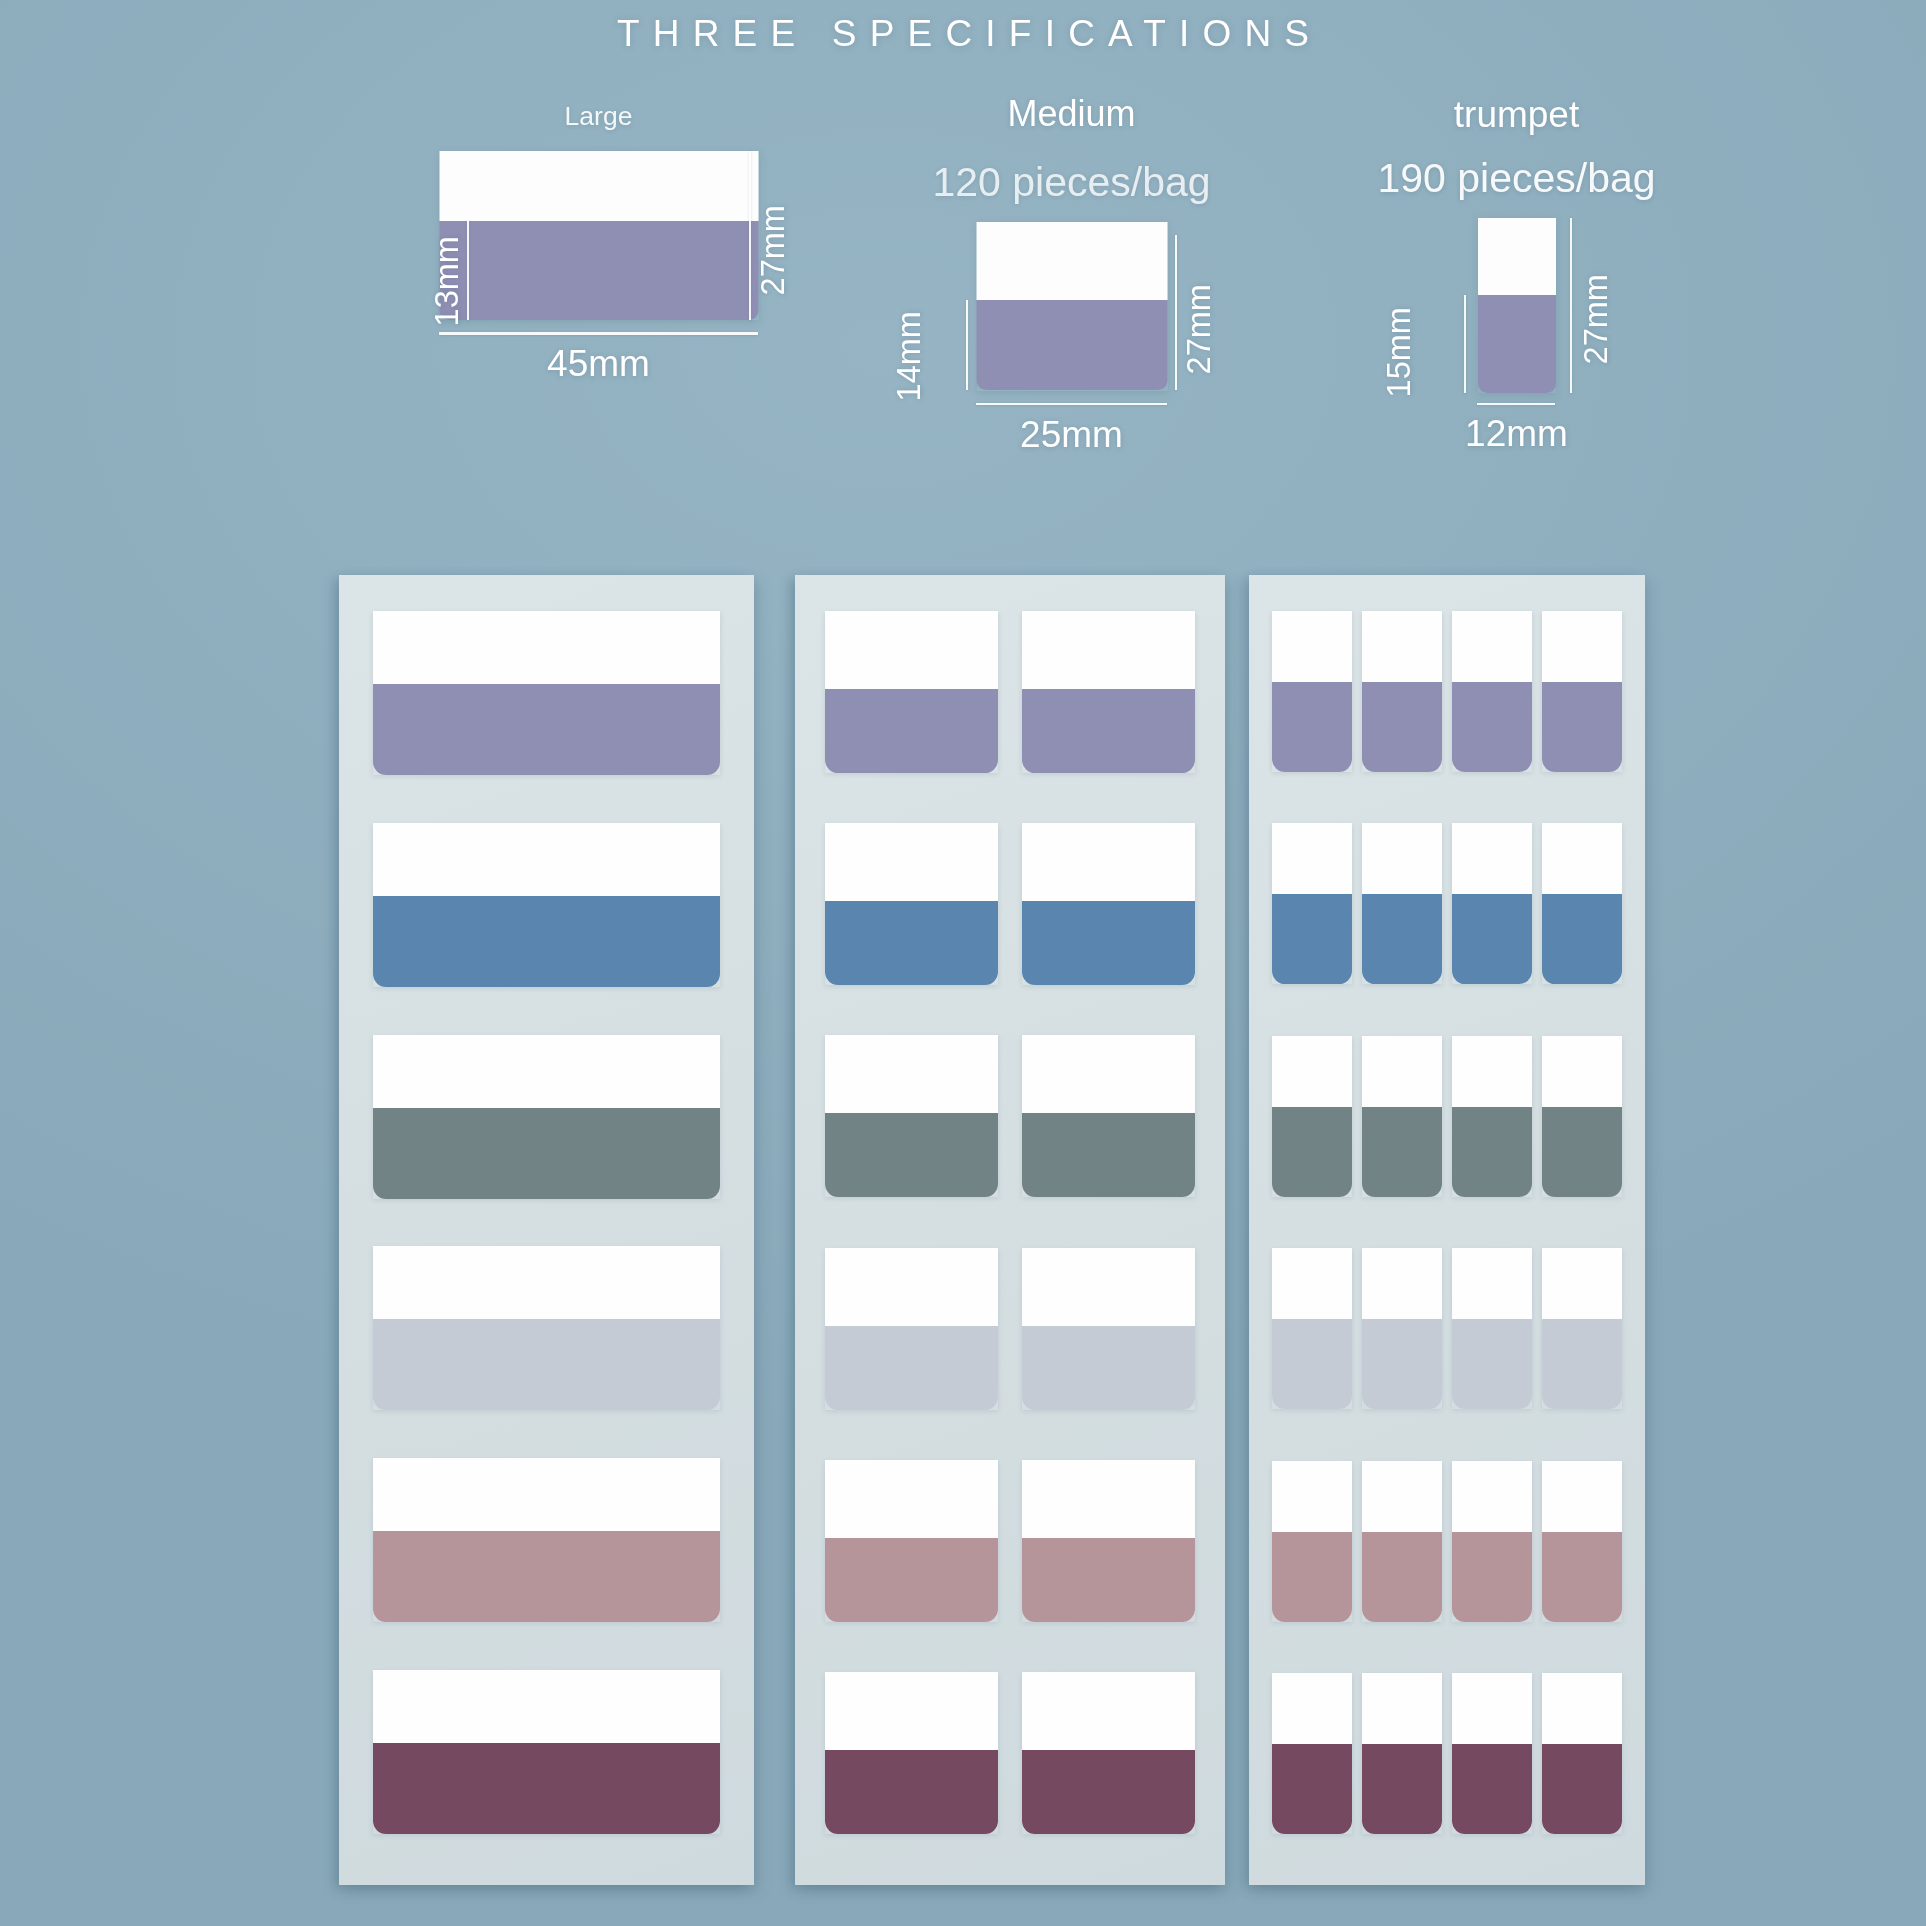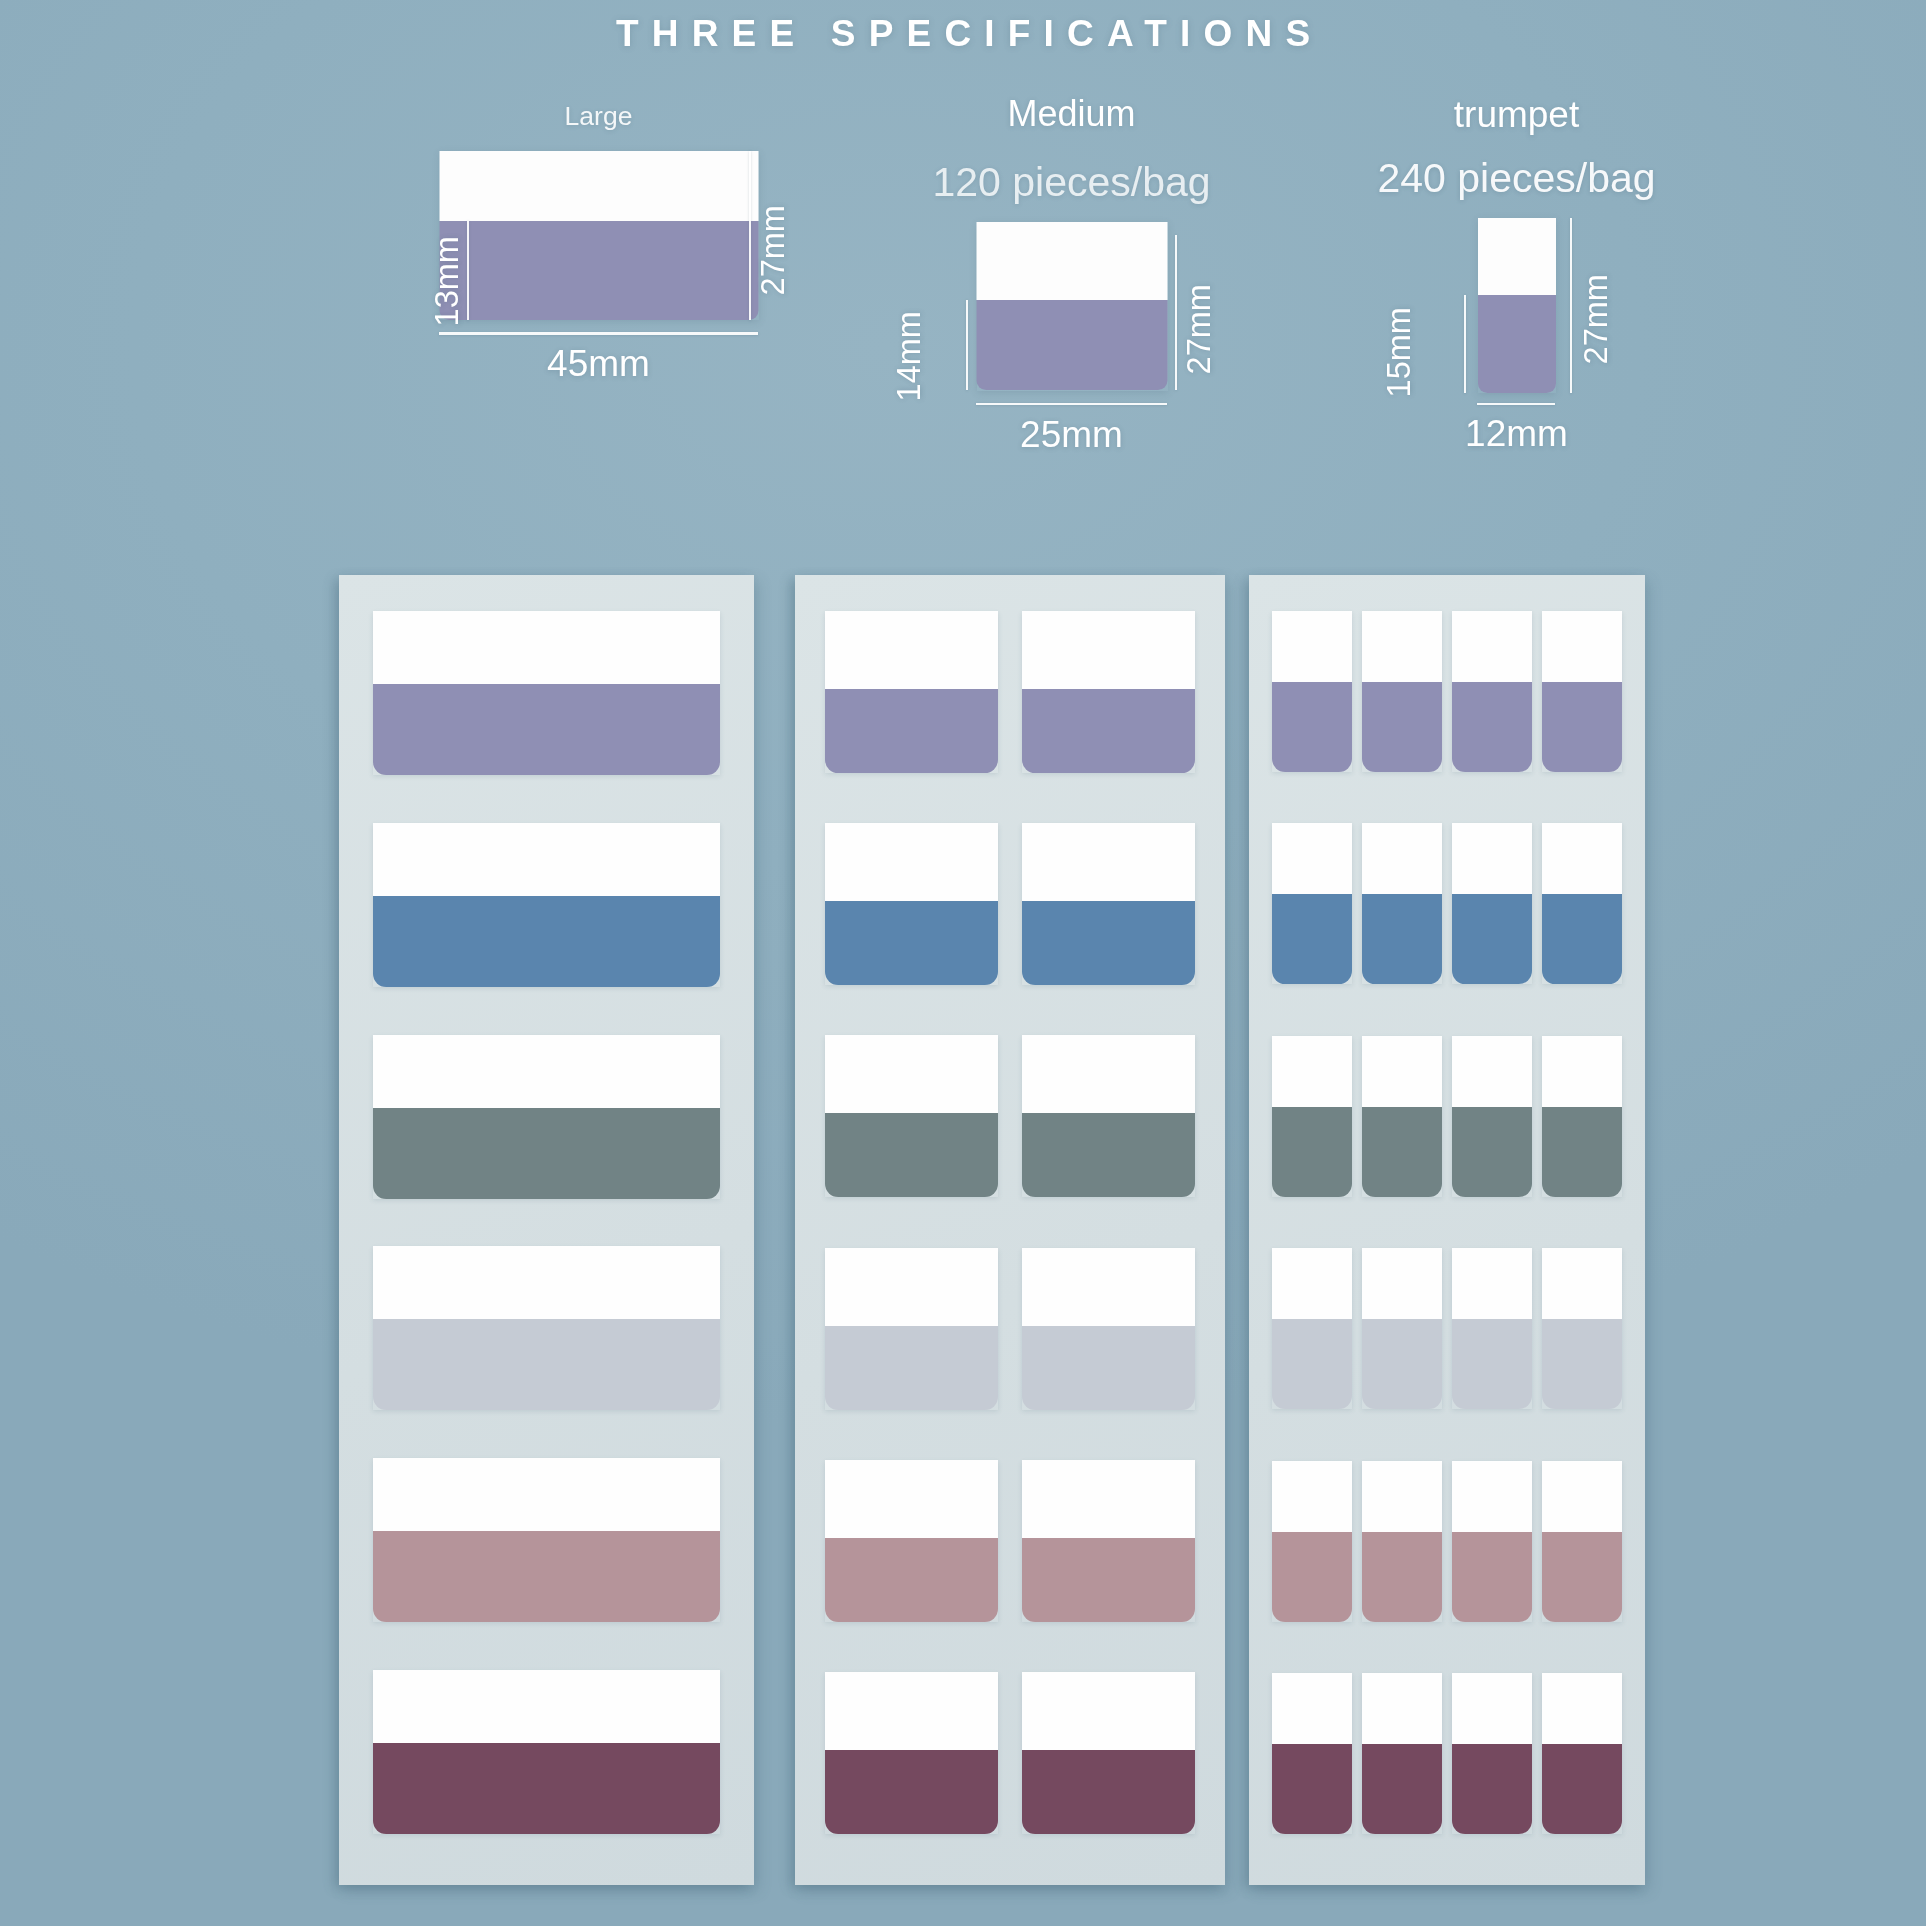--- a/index.html
+++ b/index.html
@@ -17,21 +17,21 @@
       radial-gradient(ellipse 1565px 1083px at 46% 18%, #96b4c3 0%, #8fafbf 48%, #89a9ba 100%);
   }
 
   
   .title{
     position:absolute;
     top:13.2px; left:0; width:1926px;
     text-align:center;
     color:#ffffff;
     font-size:37px;
-    font-weight:700;
+    font-weight:400;
     letter-spacing:13.2px;
     text-indent:13.2px;
     text-shadow:0 1.2px 6px rgba(80,110,125,.30);
   }
 
   
   .specs{
     position:absolute;
     top:96px; left:0; width:1926px; height:421px;
   }
@@ -197,21 +197,21 @@
         <div class="dim-line v" style="left:302px; top:13.2px; height:155px;"></div>
         <div class="dim-label rot-right" style="left:254px; top:91px; width:144px; text-align:center;">27mm</div>
 
         <div class="dim-line h" style="left:103px; top:181px; width:191px;"></div>
         <div class="dim-label bottom" style="left:0; top:194px; width:397px; text-align:center;">25mm</div>
       </div>
     </div>
 
     <div class="spec small" style="left:1330px; width:373px;">
       <div class="spec-name">trumpet</div>
-      <div class="spec-count">240 pieces/bag</div>
+      <div class="spec-count">190 pieces/bag</div>
 
       <div class="diagram" style="width:373px; height:181px; margin-top:19px;">
 
         <div class="swatch" style="top:0; width:78px; height:175px;">
           <div class="top" style="height:77px;"></div>
           <div class="bot" style="height: 98px; background: rgb(143, 143, 180);"></div>
         </div>
 
         <div class="dim-line v" style="left:134px; top:77px; height:98px;"></div>
         <div class="dim-label rot-left" style="left:-3px; top:118px; width:144px; text-align:center;">15mm</div>

